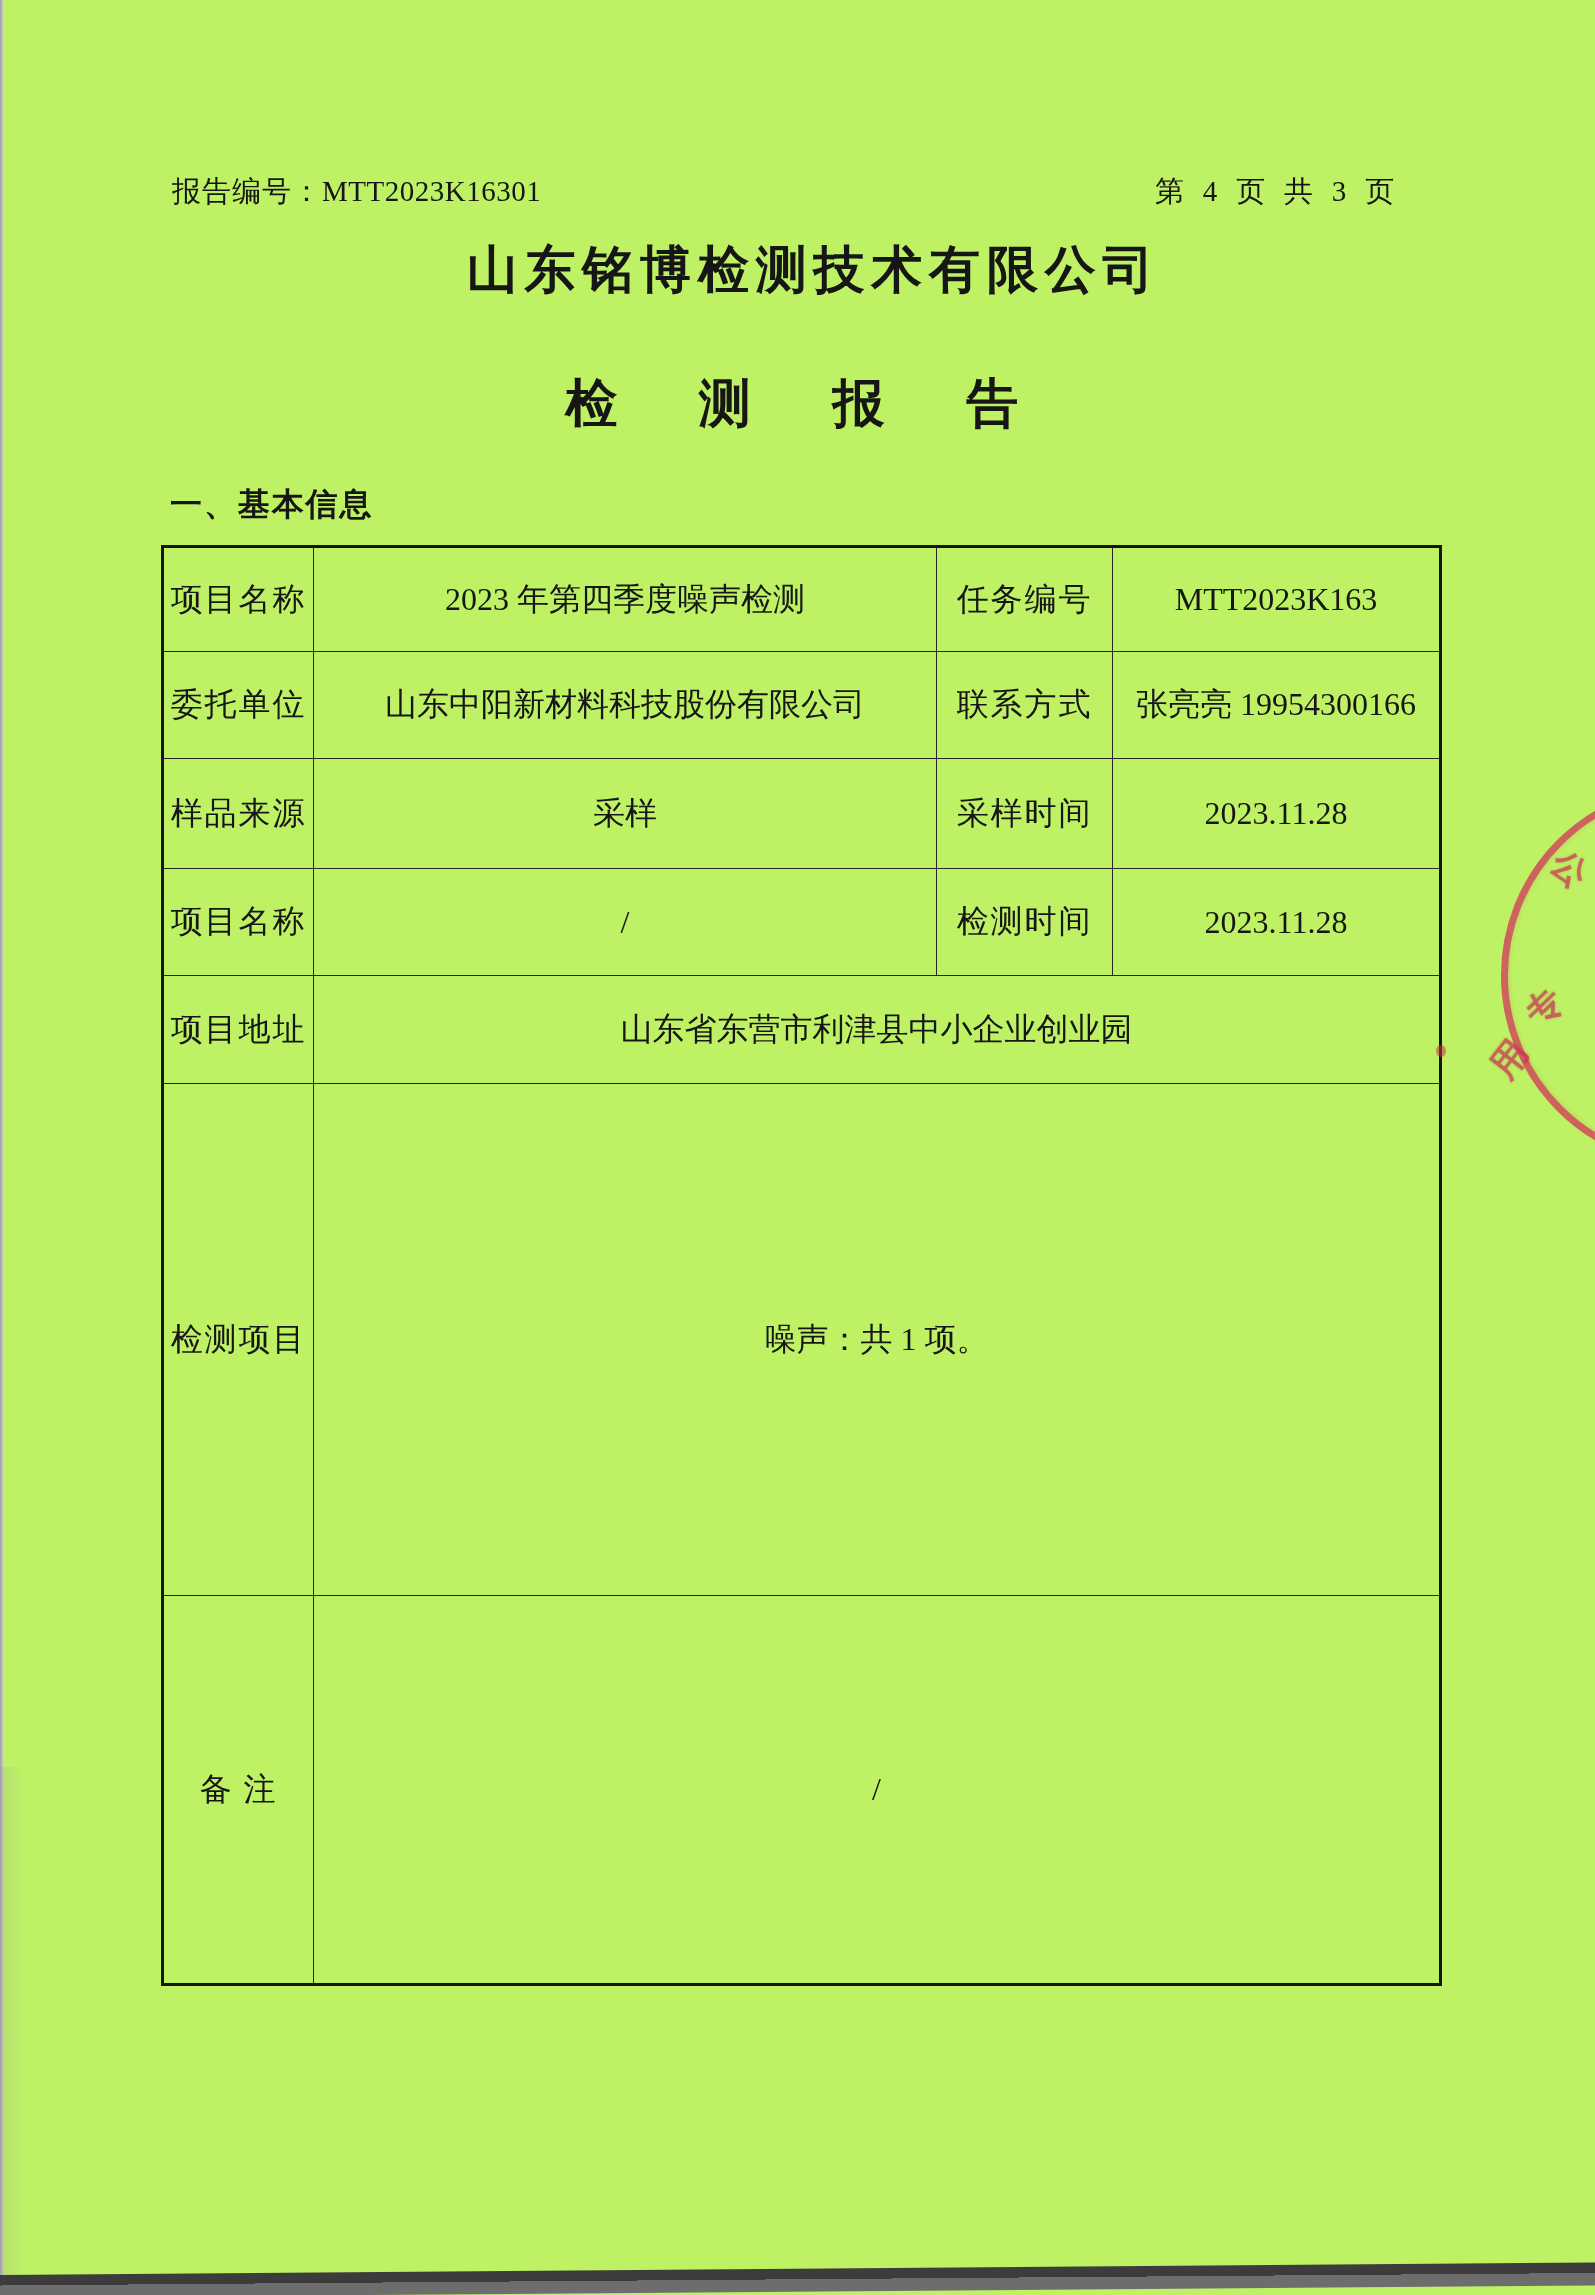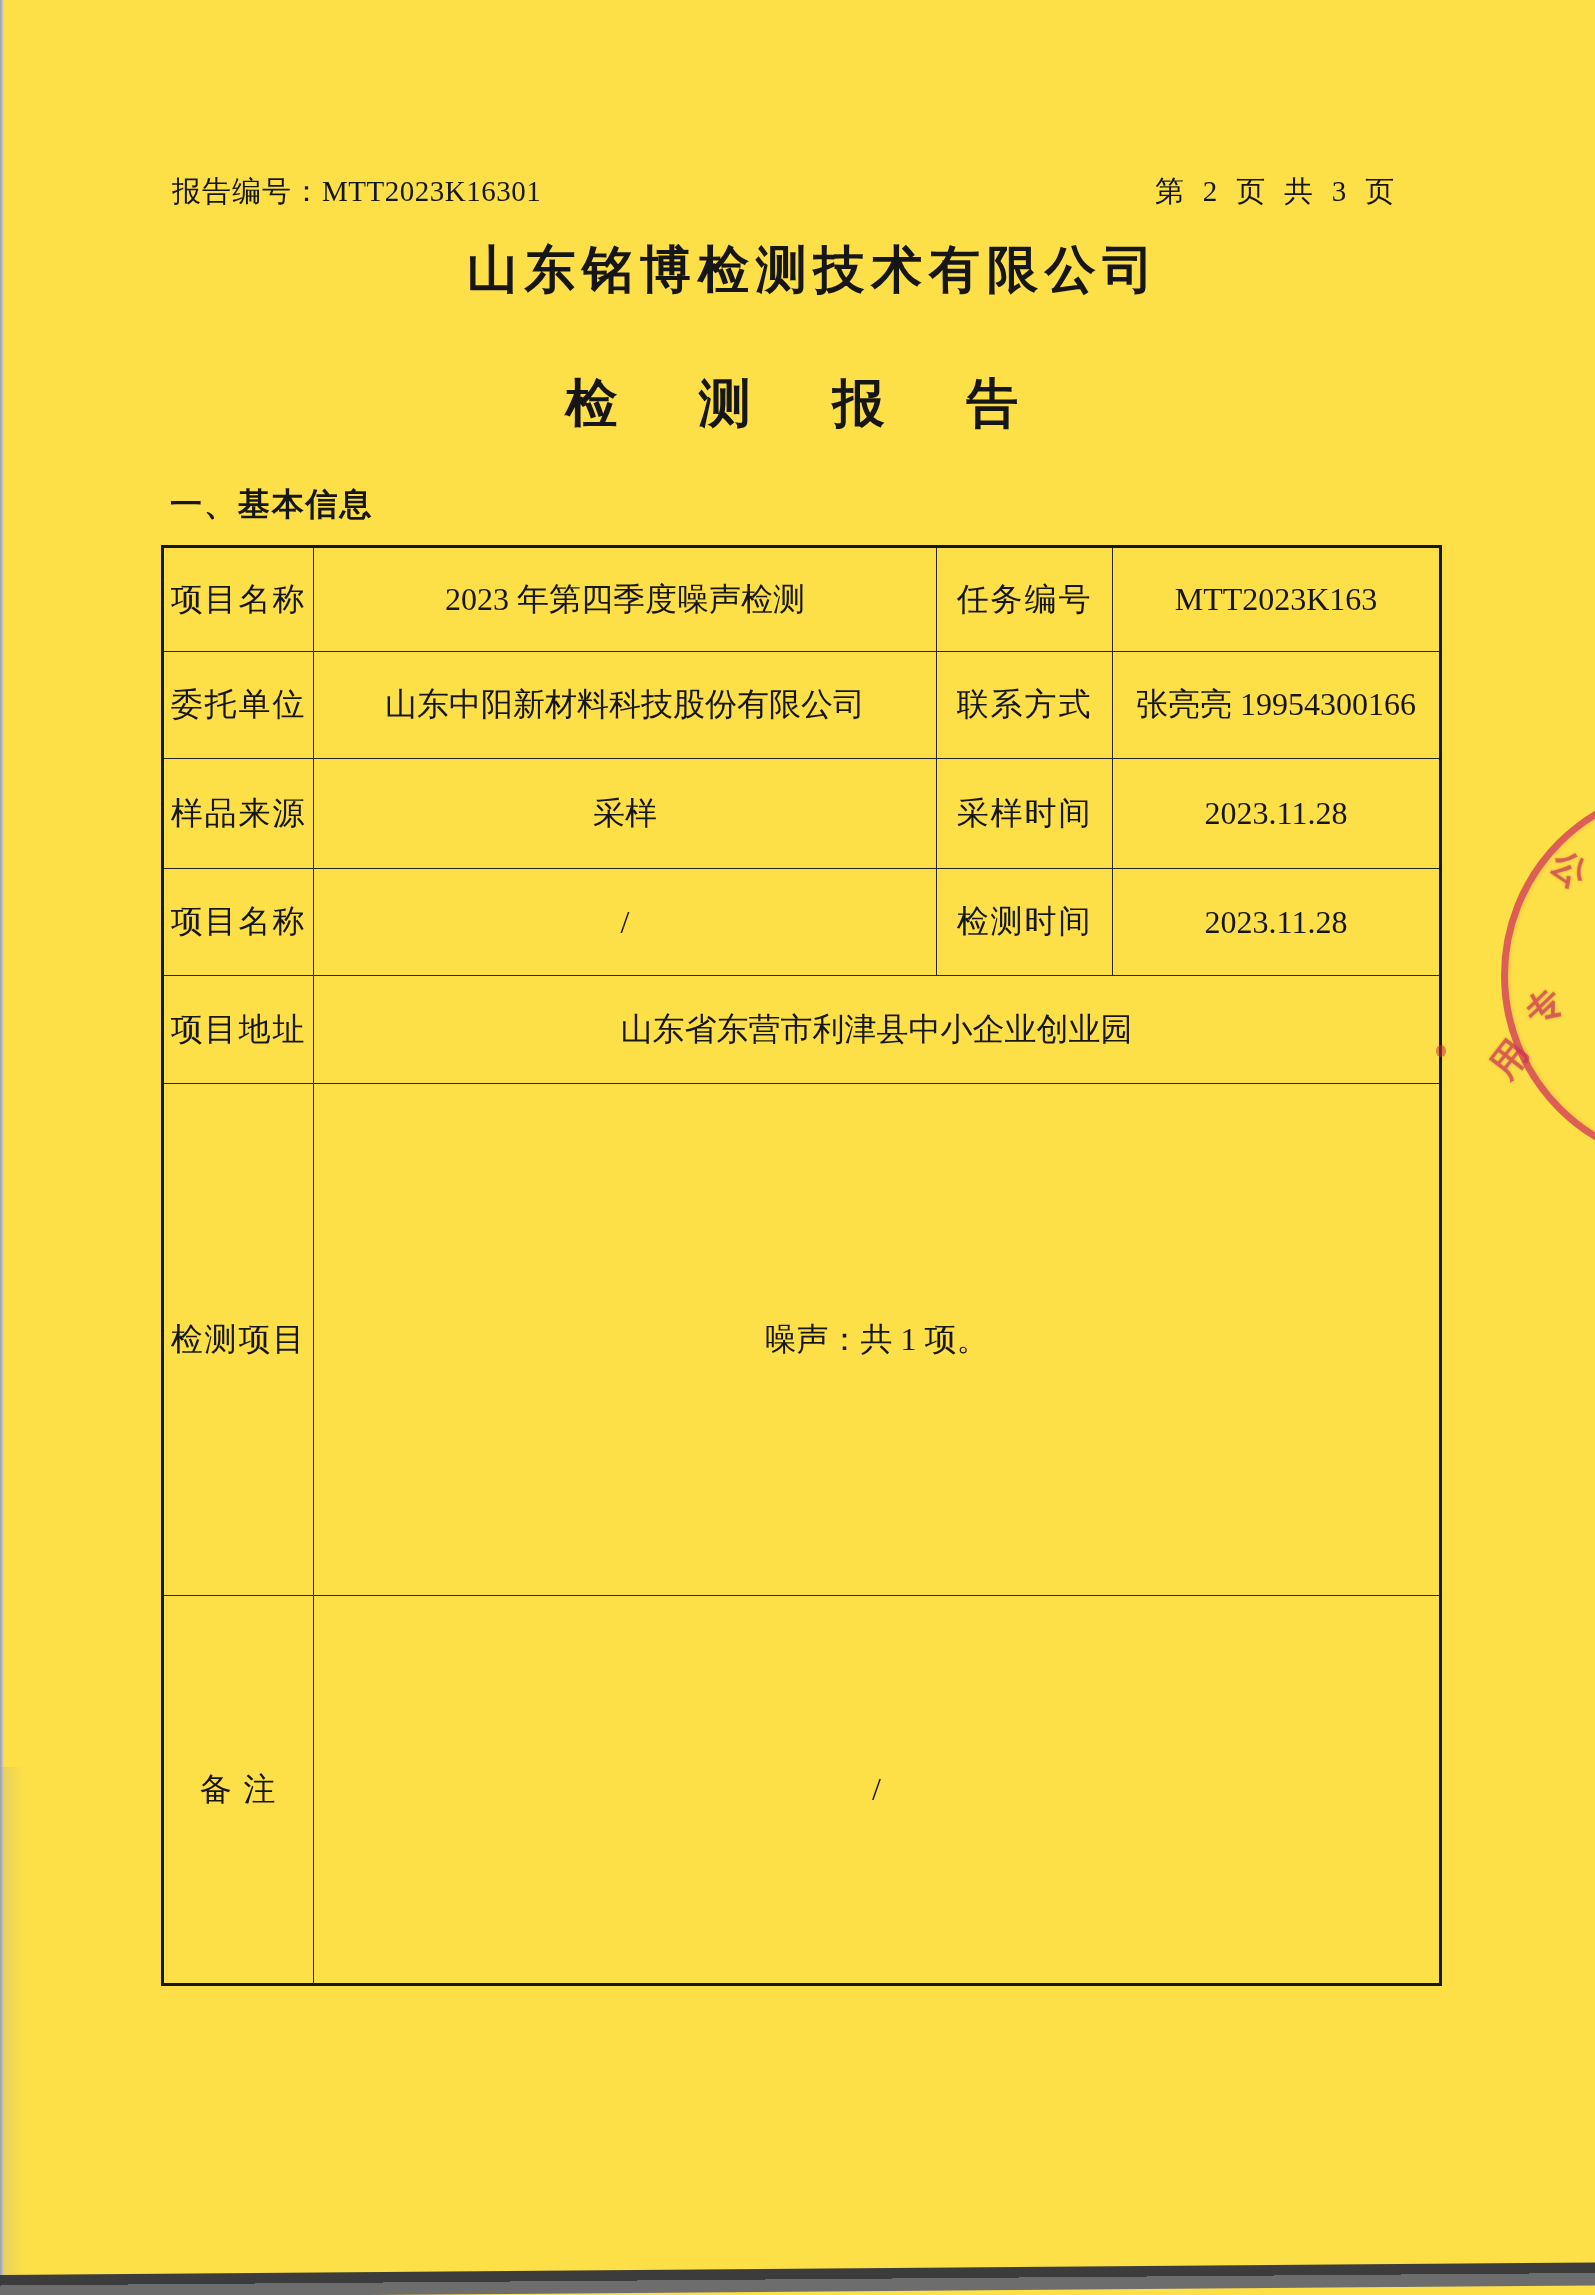--- a/index.html
+++ b/index.html
@@ -6,21 +6,21 @@
   body{
     width:1595px;height:2295px;
     background:#e9e9e9;
     font-family:"Liberation Serif","DejaVu Serif",serif;
     color:#161616;
     overflow:hidden;
   }
   .page{
     position:relative;
     width:1595px;height:2295px;
-    background:#fde047;
+    background:#bef264;
     overflow:hidden;
   }
   
   .scan-edge-left{
     position:absolute;left:0;top:0;width:3.9px;height:2295px;
     background:linear-gradient(to right,#9e9e9e,#d8d8d8);
   }
   .scan-smudge-left{
     position:absolute;left:0;top:1767px;width:25px;height:521px;
     background:linear-gradient(to right,rgba(160,160,160,.25),rgba(160,160,160,0));
@@ -108,21 +108,21 @@
 
 <div class="page">
 
   <div class="scan-edge-left"></div>
   <div class="scan-smudge-left"></div>
 
   <div class="header-row">
     <div class="report-no">
       <span>报告编号：</span><span class="num">MTT2023K16301</span>
     </div>
-    <div class="page-indicator">第 2 页 共 3 页</div>
+    <div class="page-indicator">第 4 页 共 3 页</div>
   </div>
 
   <div class="company-title">山东铭博检测技术有限公司</div>
   <div class="doc-title">检 测 报 告</div>
   <div class="section-title">一、基本信息</div>
 
   <table class="info">
     <colgroup>
       <col style="width:151px">
         <col style="width:623px">

